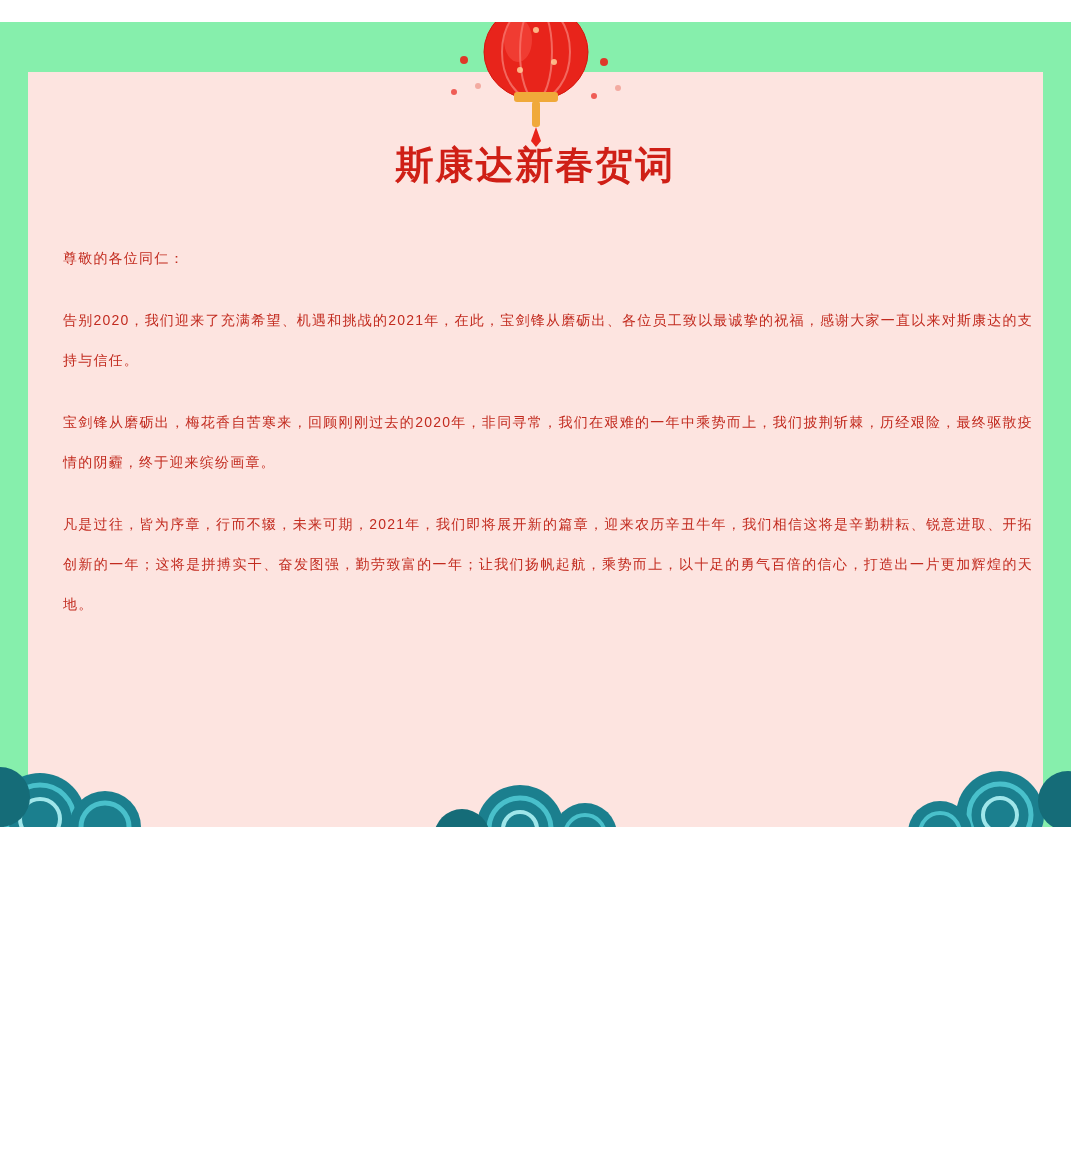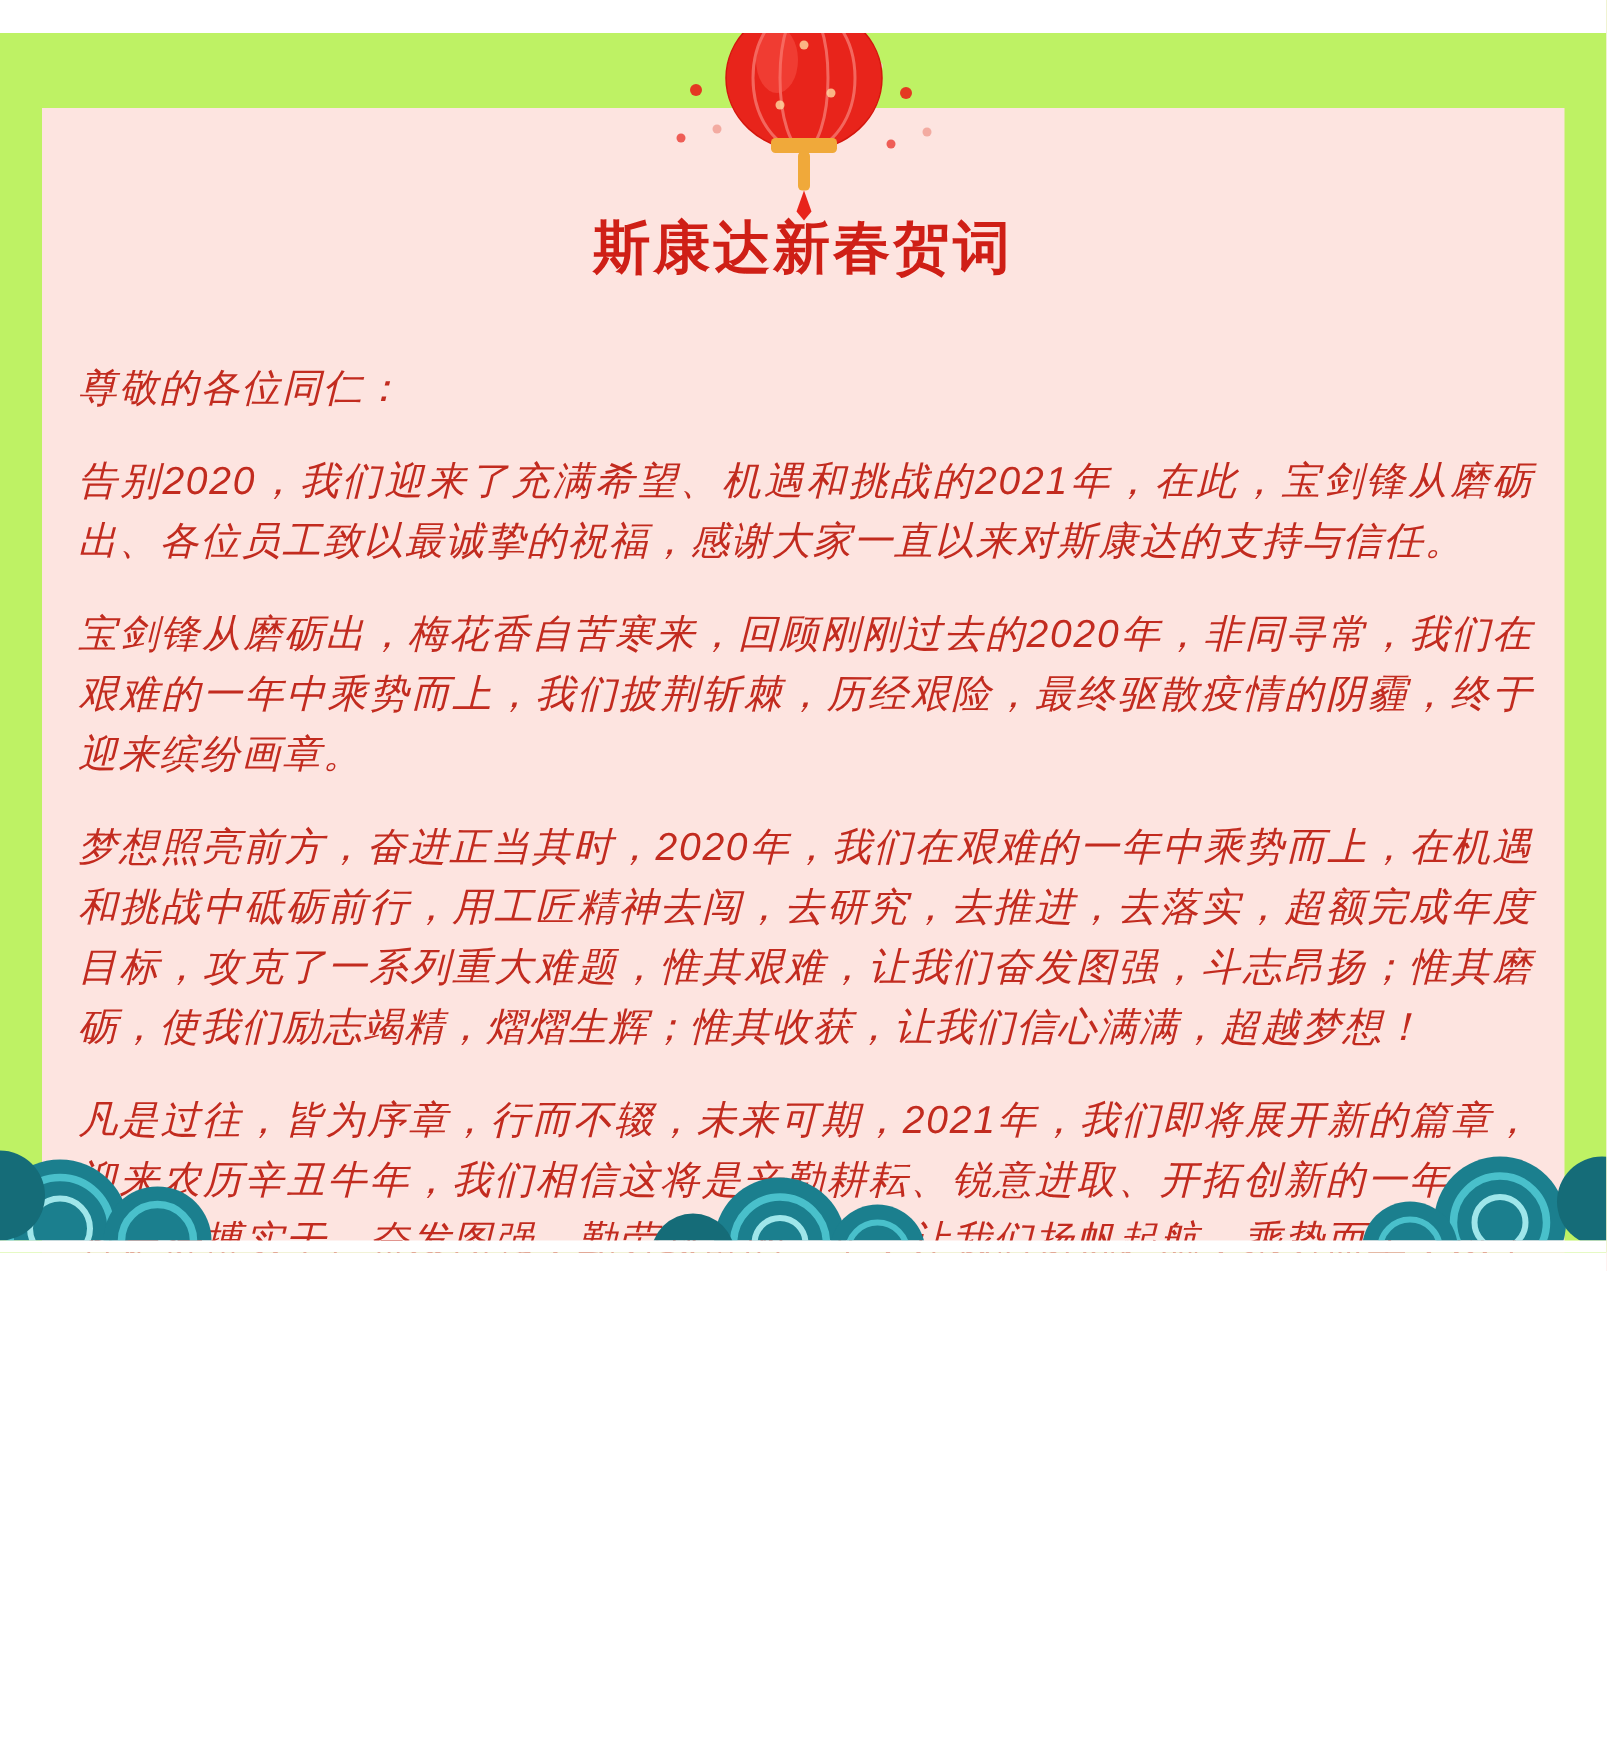--- a/index.html
+++ b/index.html
@@ -11,21 +11,21 @@
     height: 1171px;
     background: #ffffff;
     font-family: "Liberation Sans", sans-serif;
     overflow: hidden;
   }
 
   .poster {
     position: relative;
     width: 1071px;
     height: 835px;
-    background: #bef264;
+    background: #86efac;
     box-sizing: border-box;
     overflow: hidden;
   }
 
   
   .top-white {
     position: absolute;
     top: 0; left: 0;
     width: 1071px;
     height: 22px;
@@ -72,29 +72,28 @@
     font-size: 38px;
     font-weight: bold;
     color: #cf1f16;
     letter-spacing: 2px;
     z-index: 4;
   }
 
   .body-text {
     position: absolute;
     top: 238px;
-    left: 52px;
+    left: 63px;
     width: 970px;
     z-index: 4;
     color: #c22b1f;
-    font-size: 26px;
+    font-size: 14px;
     line-height: 40px;
     letter-spacing: 1.2px;
     text-align: justify;
-    font-style: italic;
   }
   .body-text p {
     margin: 0 0 22px 0;
   }
   .body-text p:last-child { margin-bottom: 0; }
 
   
   .waves {
     position: absolute;
     bottom: 8px;
@@ -144,21 +143,20 @@
       <circle cx="84" cy="70" r="3" fill="#ffd9a0" opacity="0.8"></circle>
     </svg>
   </div>
 
   <div class="title">斯康达新春贺词</div>
 
   <div class="body-text">
     <p>尊敬的各位同仁：</p>
     <p>告别2020，我们迎来了充满希望、机遇和挑战的2021年，在此，宝剑锋从磨砺出、各位员工致以最诚挚的祝福，感谢大家一直以来对斯康达的支持与信任。</p>
     <p>宝剑锋从磨砺出，梅花香自苦寒来，回顾刚刚过去的2020年，非同寻常，我们在艰难的一年中乘势而上，我们披荆斩棘，历经艰险，最终驱散疫情的阴霾，终于迎来缤纷画章。</p>
-    <p>梦想照亮前方，奋进正当其时，2020年，我们在艰难的一年中乘势而上，在机遇和挑战中砥砺前行，用工匠精神去闯，去研究，去推进，去落实，超额完成年度目标，攻克了一系列重大难题，惟其艰难，让我们奋发图强，斗志昂扬；惟其磨砺，使我们励志竭精，熠熠生辉；惟其收获，让我们信心满满，超越梦想！</p>
     <p>凡是过往，皆为序章，行而不辍，未来可期，2021年，我们即将展开新的篇章，迎来农历辛丑牛年，我们相信这将是辛勤耕耘、锐意进取、开拓创新的一年；这将是拼搏实干、奋发图强，勤劳致富的一年；让我们扬帆起航，乘势而上，以十足的勇气百倍的信心，打造出一片更加辉煌的天地。</p>
   </div>
 
   <svg class="waves" viewBox="0 0 1071 70" xmlns="http://www.w3.org/2000/svg">
 
     <g>
       <circle cx="40" cy="62" r="46" fill="#1b7f8e"></circle>
       <circle cx="40" cy="62" r="34" fill="none" stroke="#49c0cb" stroke-width="5"></circle>
       <circle cx="40" cy="62" r="20" fill="none" stroke="#9fe6ea" stroke-width="4"></circle>
       <circle cx="105" cy="70" r="36" fill="#1b7f8e"></circle>

